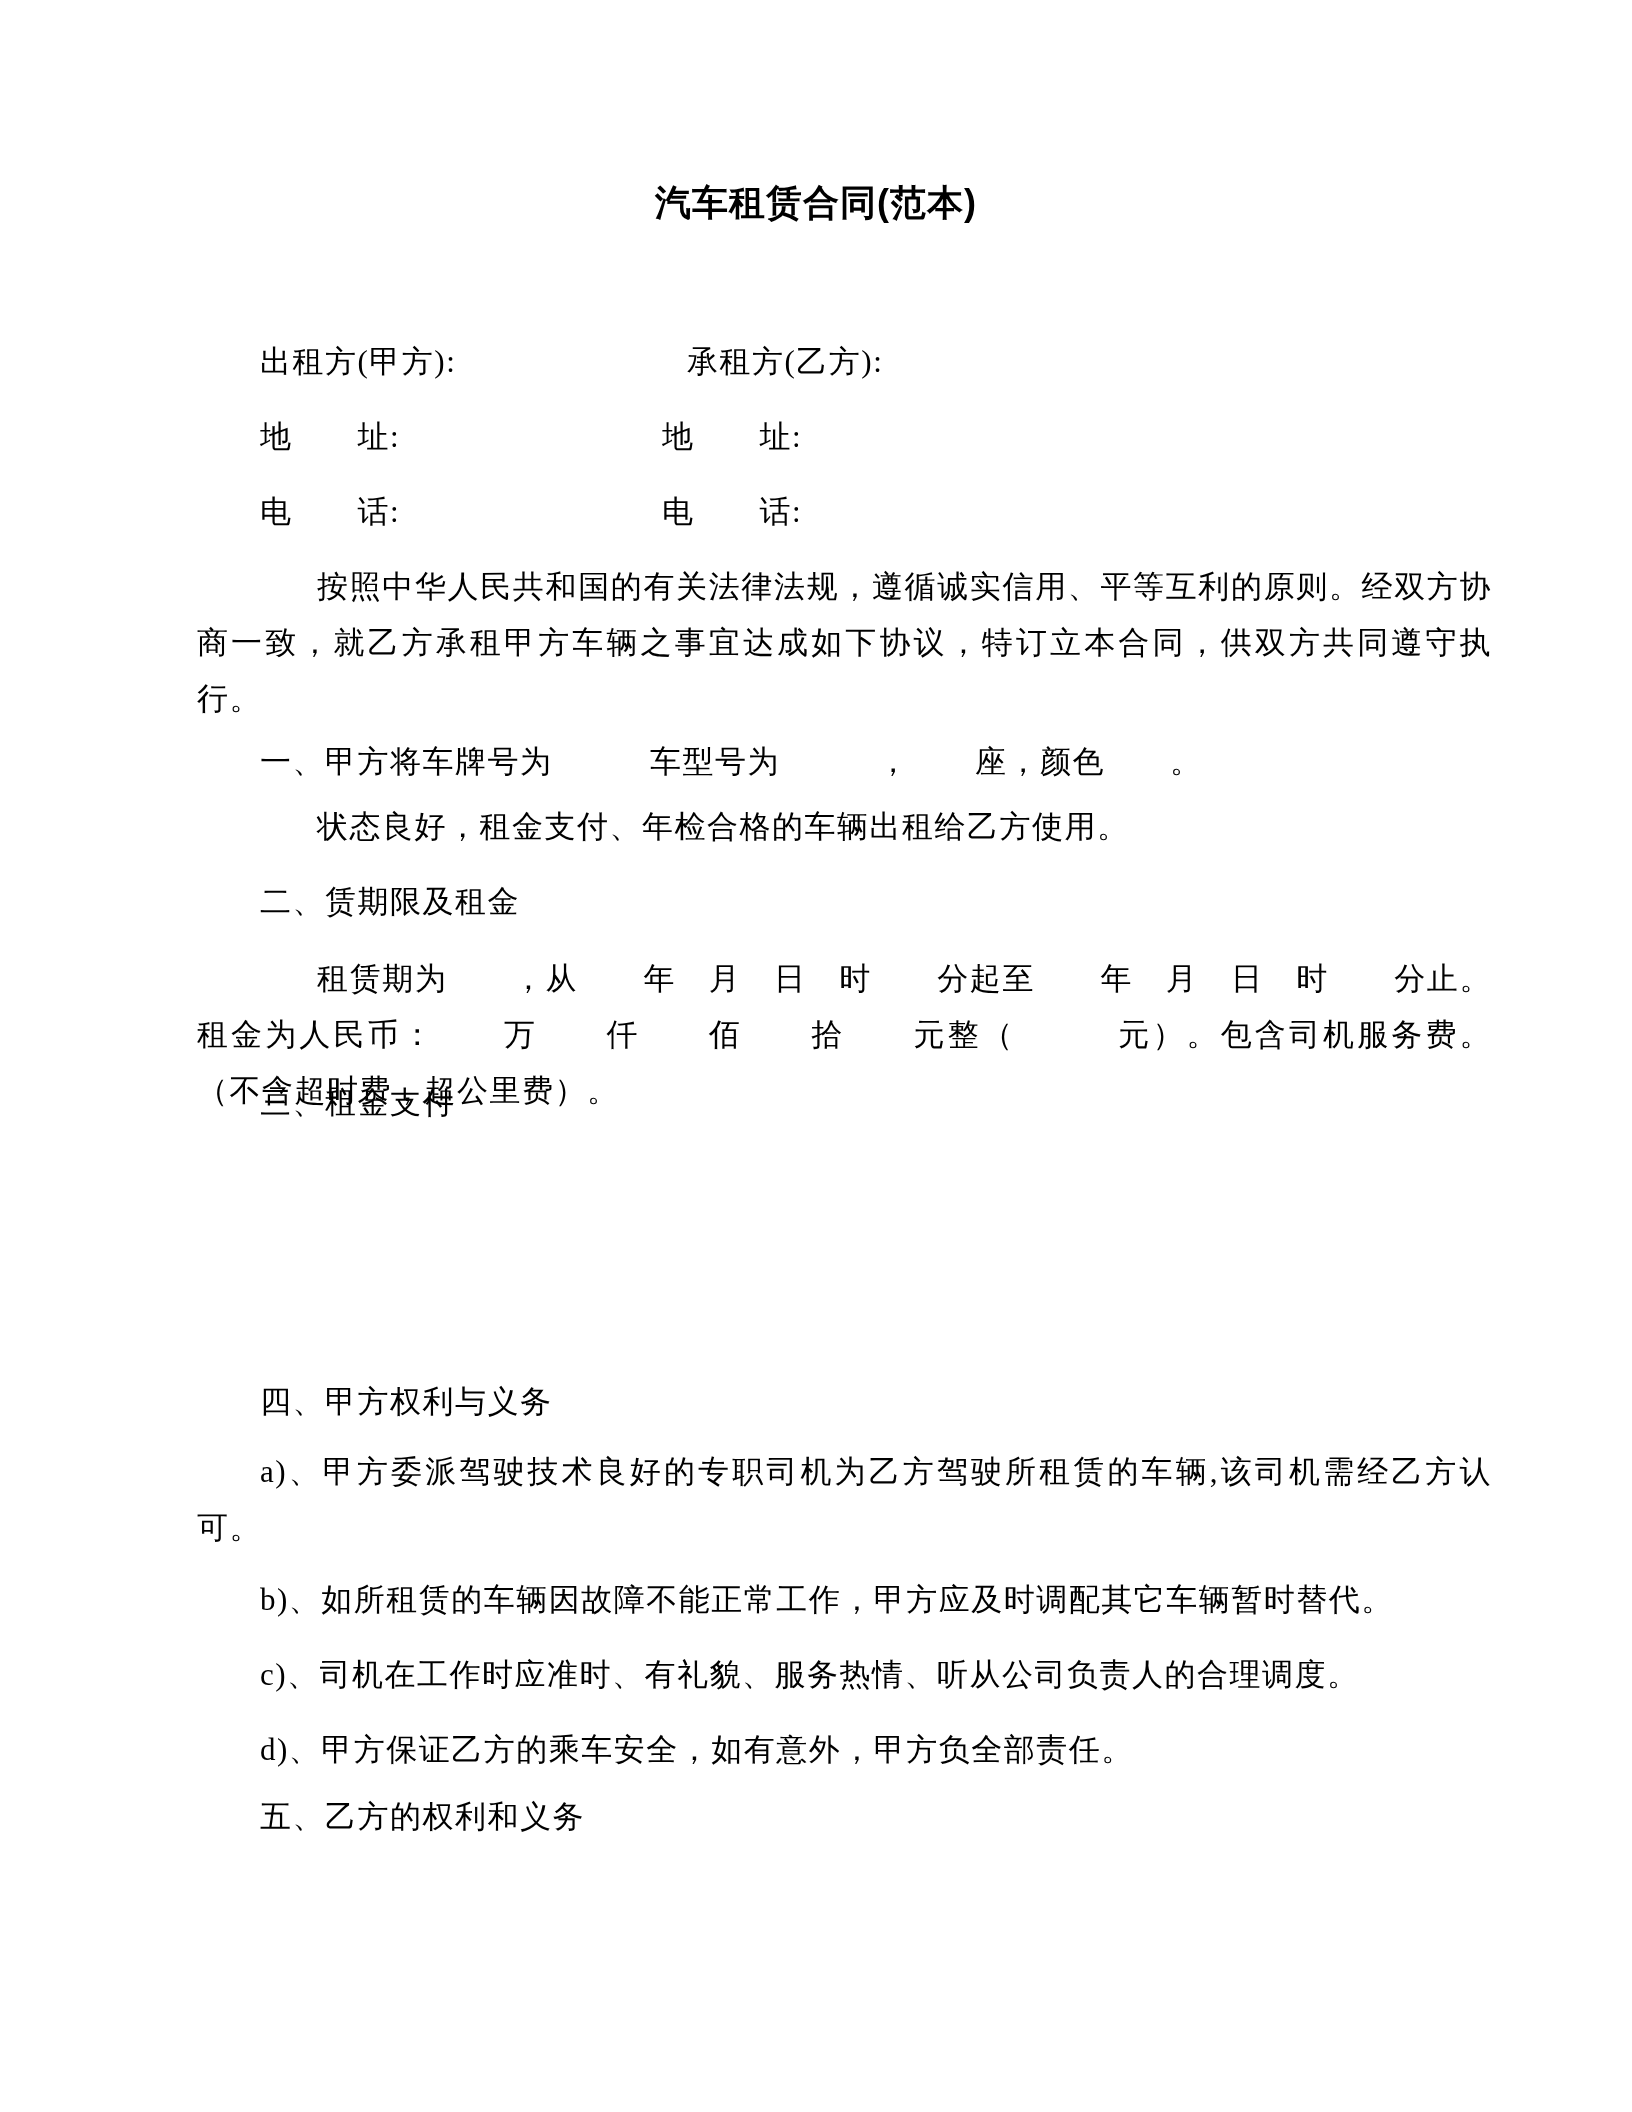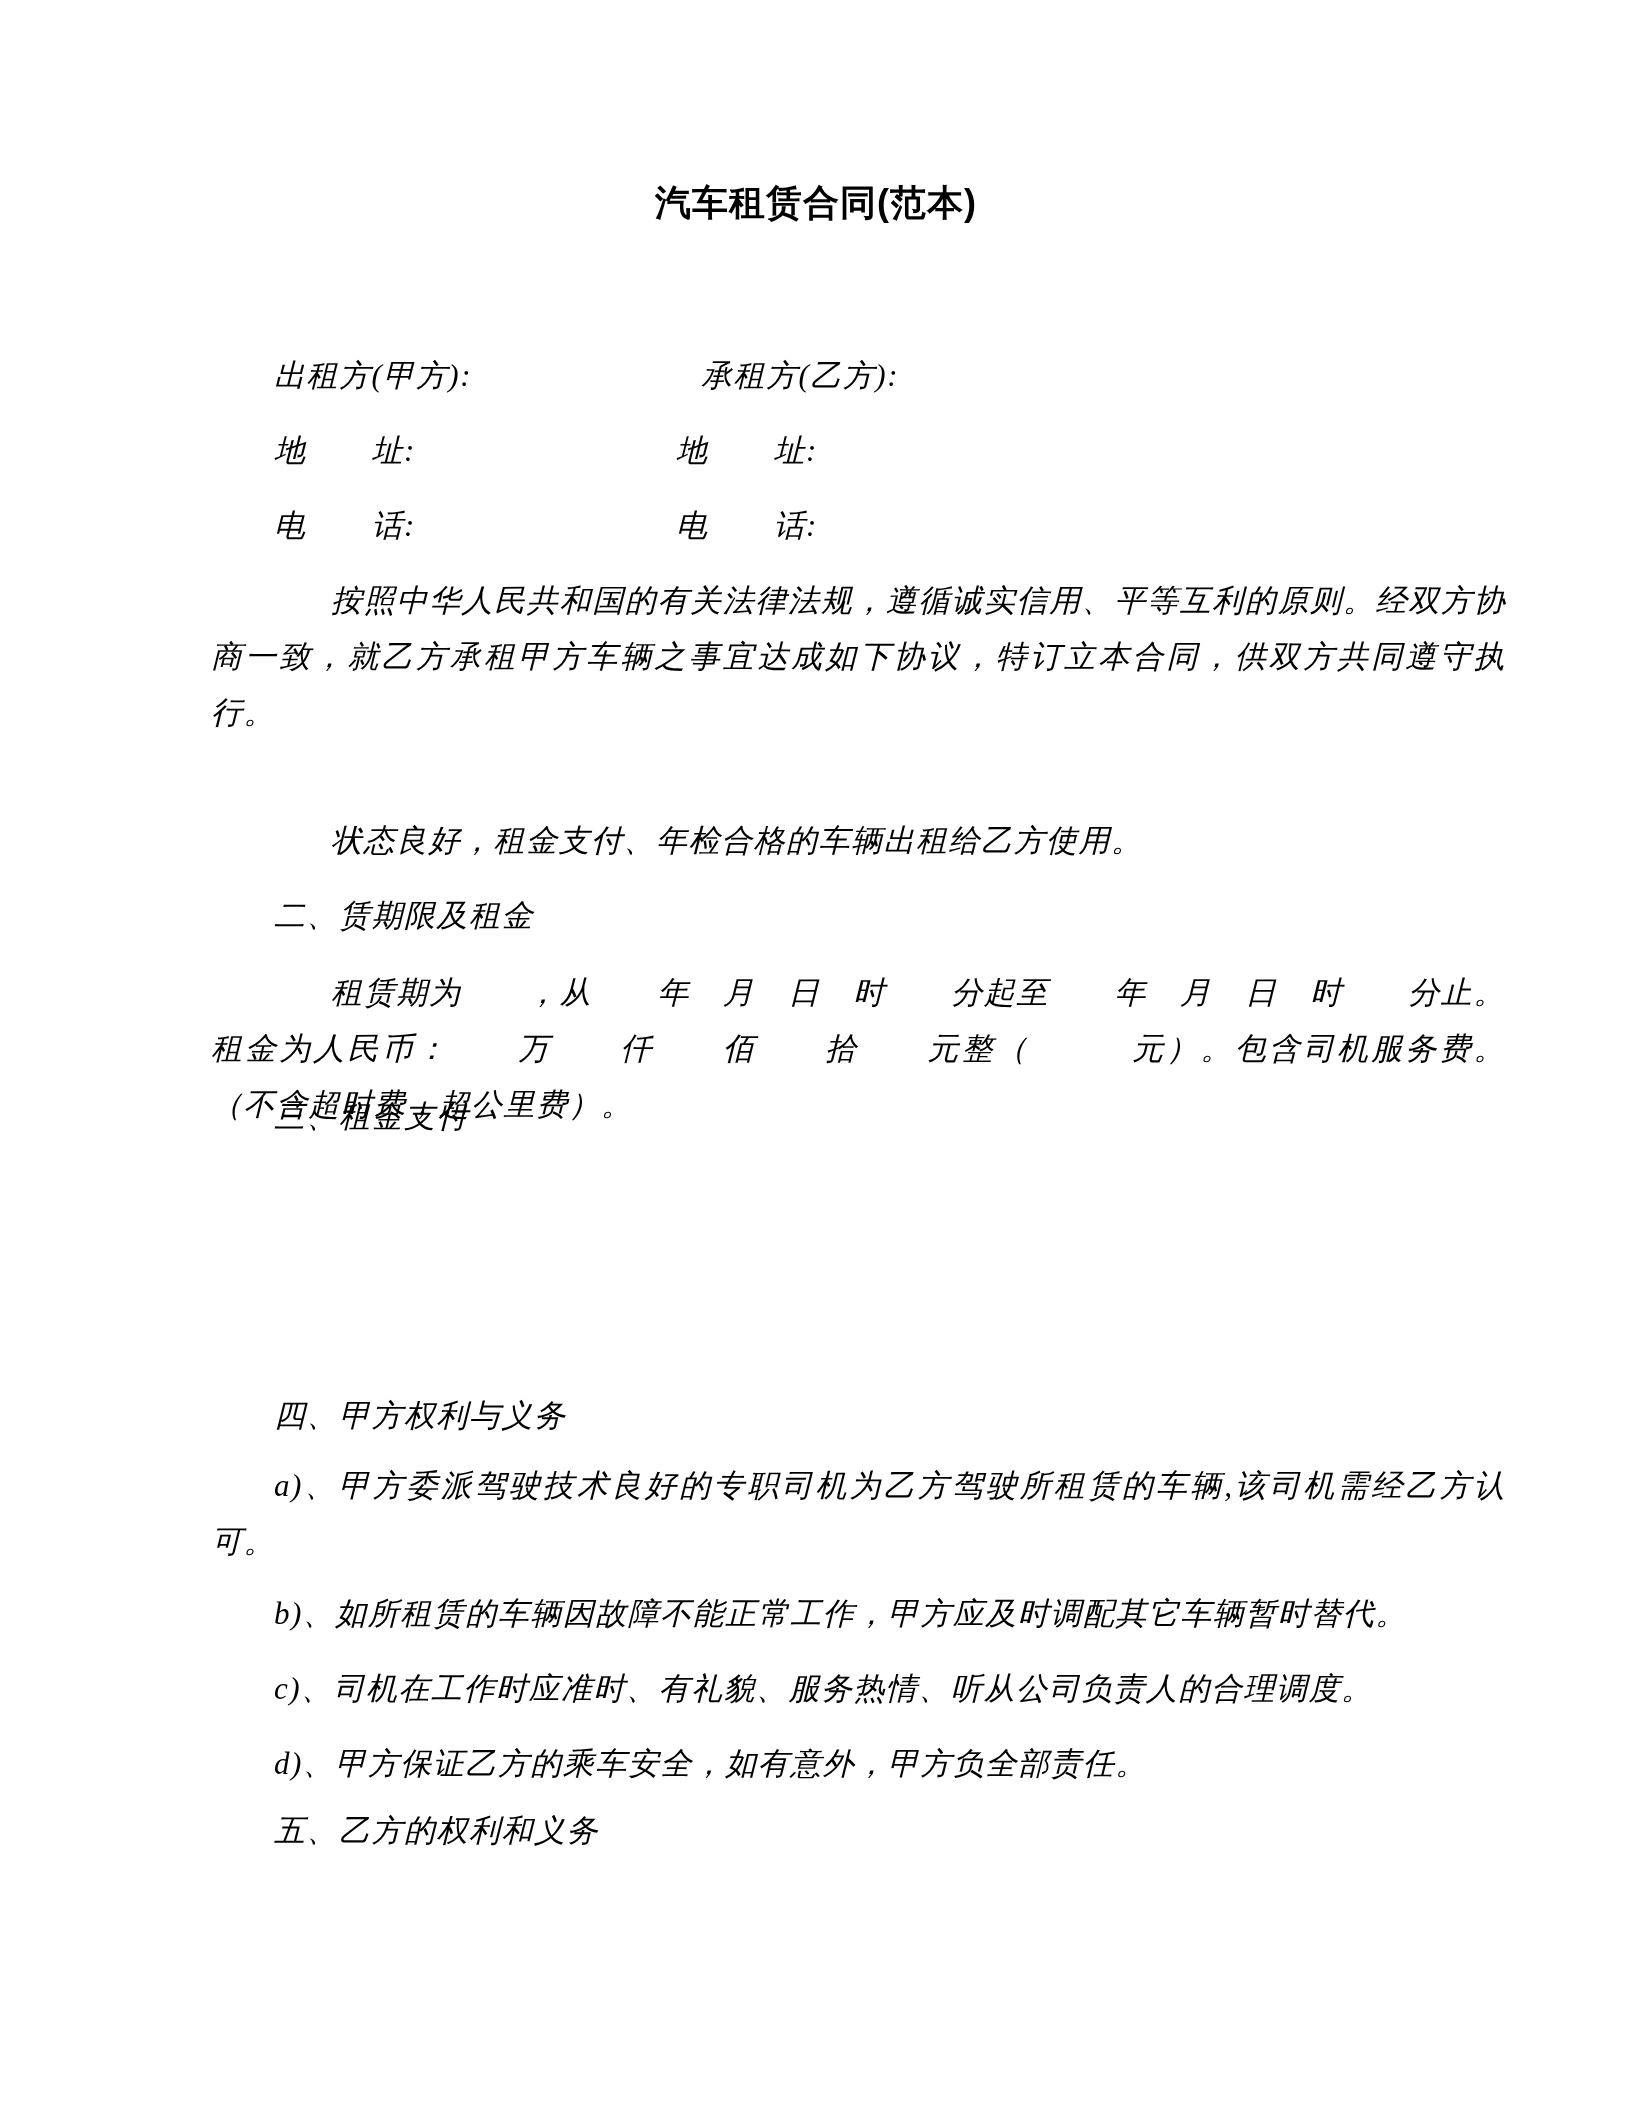--- a/index.html
+++ b/index.html
@@ -33,25 +33,24 @@
   }
   .content {
     position: absolute;
     left: 195px;
     top: 0;
     width: 1295px;
     height: 2112px;
   }
   .content p {
     position: absolute;
-    margin: 16px;
+    margin: 2px;
     width: 1295px;
     line-height: 56px;
     text-align: justify;
-    font-style: italic;
   }
   .indent-item { text-indent: 63px; }   
   .indent-para { text-indent: 120px; }  
   .row-pair span { position: absolute; white-space: nowrap; }
   .col-l  { left: 63px; }
   .col-r1 { left: 490px; }
   .col-r2 { left: 465px; }
 
   
   .b-parties { top: 332px; }
@@ -91,20 +90,21 @@
       <span class="col-r2">地　　址:</span>
     </p>
 
     <p class="row-pair b-phone">
       <span class="col-l">电　　话:</span>
       <span class="col-r2">电　　话:</span>
     </p>
 
     <p class="indent-para b-intro">按照中华人民共和国的有关法律法规，遵循诚实信用、平等互利的原则。经双方协商一致，就乙方承租甲方车辆之事宜达成如下协议，特订立本合同，供双方共同遵守执行。</p>
 
+    <p class="indent-item b-c1">一、甲方将车牌号为　　　车型号为　　　，　　座，颜色　　。</p>
 
     <p class="indent-para b-c1note">状态良好，租金支付、年检合格的车辆出租给乙方使用。</p>
 
     <p class="indent-item b-c2">二、赁期限及租金</p>
 
     <p class="indent-para b-c2text">租赁期为　　，从　　年　月　日　时　　分起至　　年　月　日　时　　分止。租金为人民币：　　万　　仟　　佰　　拾　　元整（　　　元）。包含司机服务费。（不含超时费，超公里费）。</p>
 
     <p class="indent-item b-c3">三、租金支付</p>
 
 

